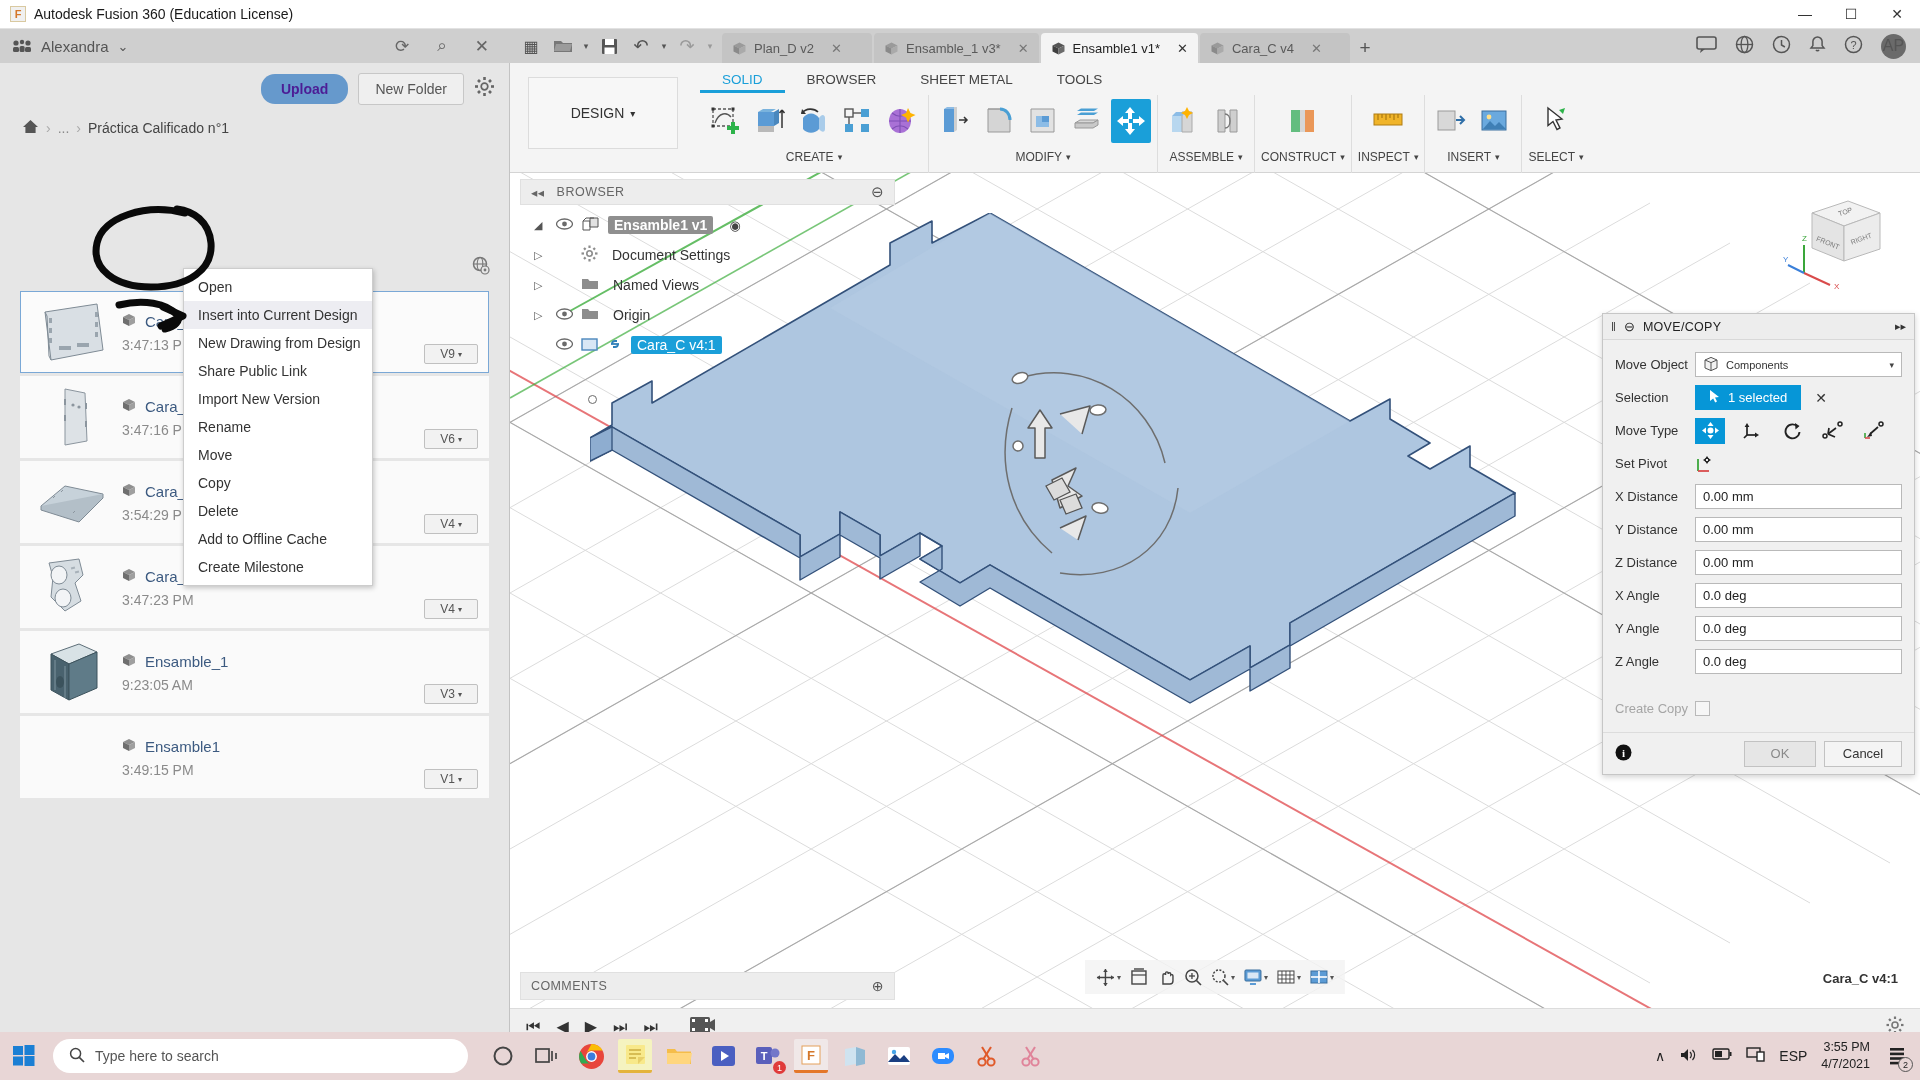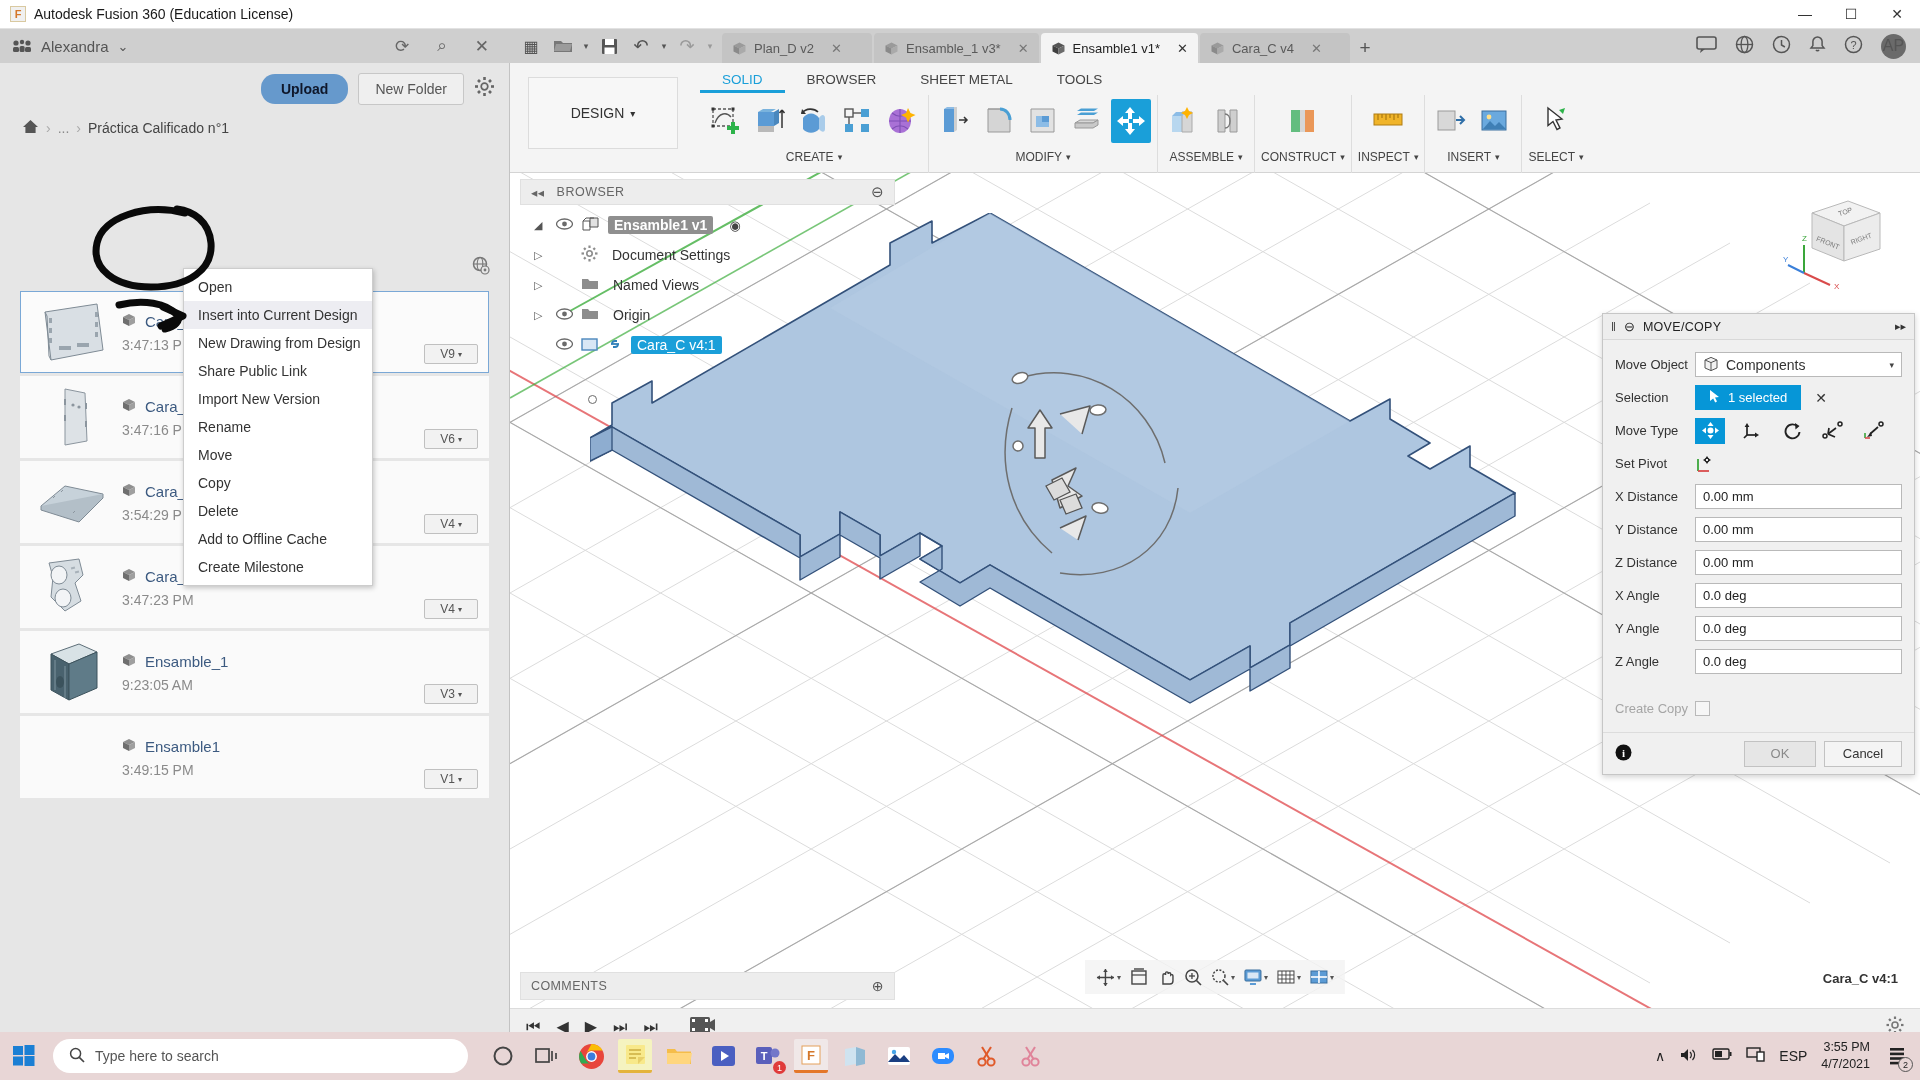--- a/index.html
+++ b/index.html
@@ -48,21 +48,21 @@
 
   
   .datapanel { position:absolute; left:0; top:63px; width:510px; bottom:0;
     background:#e6e6e6; border-right:1px solid #c3c3c3; }
   .dp-tabs { display:flex; padding:10px 20px 0 20px; }
   .dp-tab { flex:1; height:32px; display:flex;align-items:center;justify-content:center;
     background:#e0e0e0; border:1px solid #c9c9c9; color:#666; font-size:14px;cursor:pointer;}
   .dp-tab.active { background:#fafafa; color:#555; border-bottom-color:#fafafa;}
   .dp-actions { display:flex; justify-content:flex-end; align-items:center;
     gap:10px; padding:10px 14px 0 0; }
-  .btn-upload { background:#6699cc; color:#0f172a; border:none; padding:7px 20px;
+  .btn-upload { background:#6699cc; color:#4c1d95; border:none; padding:7px 20px;
     font-size:14px; font-weight:bold; border-radius:14px; cursor:pointer;
     font-family:"Liberation Sans", sans-serif;}
   .btn-newfolder { background:#efefef; color:#555; border:1px solid #c7c7c7;
     padding:7px 16px; font-size:14px; border-radius:3px; cursor:pointer;
     font-family:"Liberation Sans", sans-serif;}
   .gear-dp { color:#666; font-size:19px; cursor:pointer; }
   .breadcrumb { display:flex; align-items:center; gap:7px; padding:14px 0 8px 22px;
     font-size:14px; color:#5a5a5a; }
   .breadcrumb .sep { color:#aaa; }
   .bc-title { color:#444; }
@@ -1045,21 +1045,21 @@
   </div>
   <div id="mc-rows" style="padding:9px 12px 6px 12px;">
       <div style="display: flex; align-items: center; min-height: 31px; margin-bottom: 2px;">
         <div style="width:80px;font-size:13px;color:#333;">Move Object</div>
         <div style="flex:1;height:25px;background:#fff;border:1px solid #b9b9b9;display:flex;align-items:center;gap:7px;padding:0 7px;cursor:pointer;">
           <span><svg width="16" height="15">
               <path d="M2 4l6-2.6L14 4v8l-6 2.6L2 12z" fill="#f2f2f2" stroke="#555"></path>
               <path d="M2 4l6 2.6L14 4" fill="none" stroke="#555"></path>
               <path d="M8 6.6v8" stroke="#555" fill="none"></path>
             </svg></span>
-          <span style="font-size:14px;">Components</span>
+          <span style="font-size:11px;">Components</span>
           <span style="margin-left:auto;font-size:9px;color:#444;">▾</span>
         </div>
       </div>
       <div style="display: flex; align-items: center; min-height: 31px; margin-bottom: 2px;">
         <div style="width:80px;font-size:13px;color:#333;">Selection</div>
         <div style="background:#0696d7;color:#fff;height:25px;display:flex;align-items:center;gap:7px;padding:0 14px;cursor:pointer;">
           <span><svg width="12" height="14">
               <path d="M1 1l9 7-4 .6 2 4-1.8.8-2-4L1 12z" fill="#fff"></path>
             </svg></span>
           <span style="font-size:13px;">1 selected</span>

